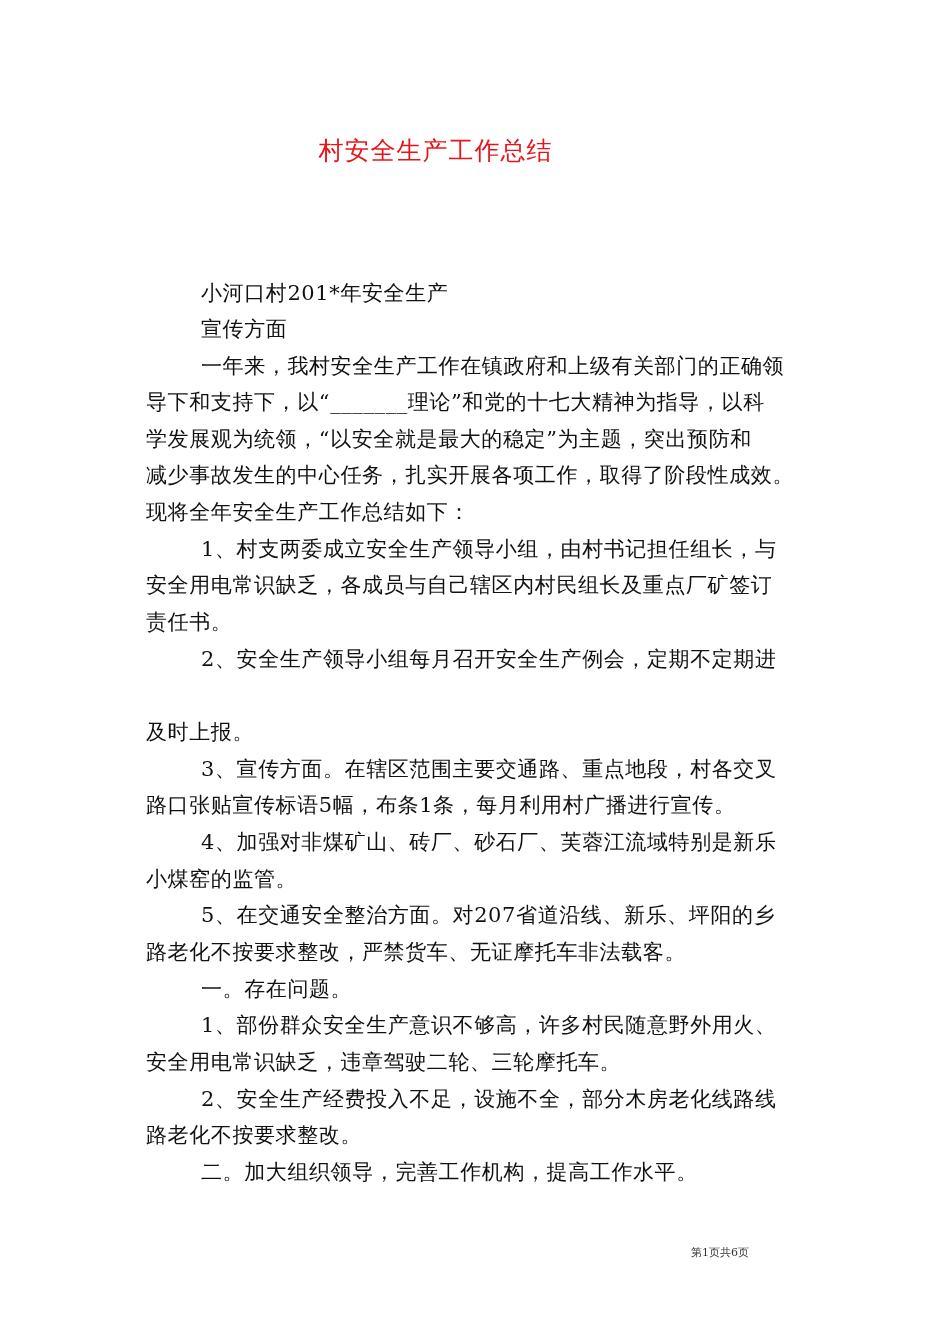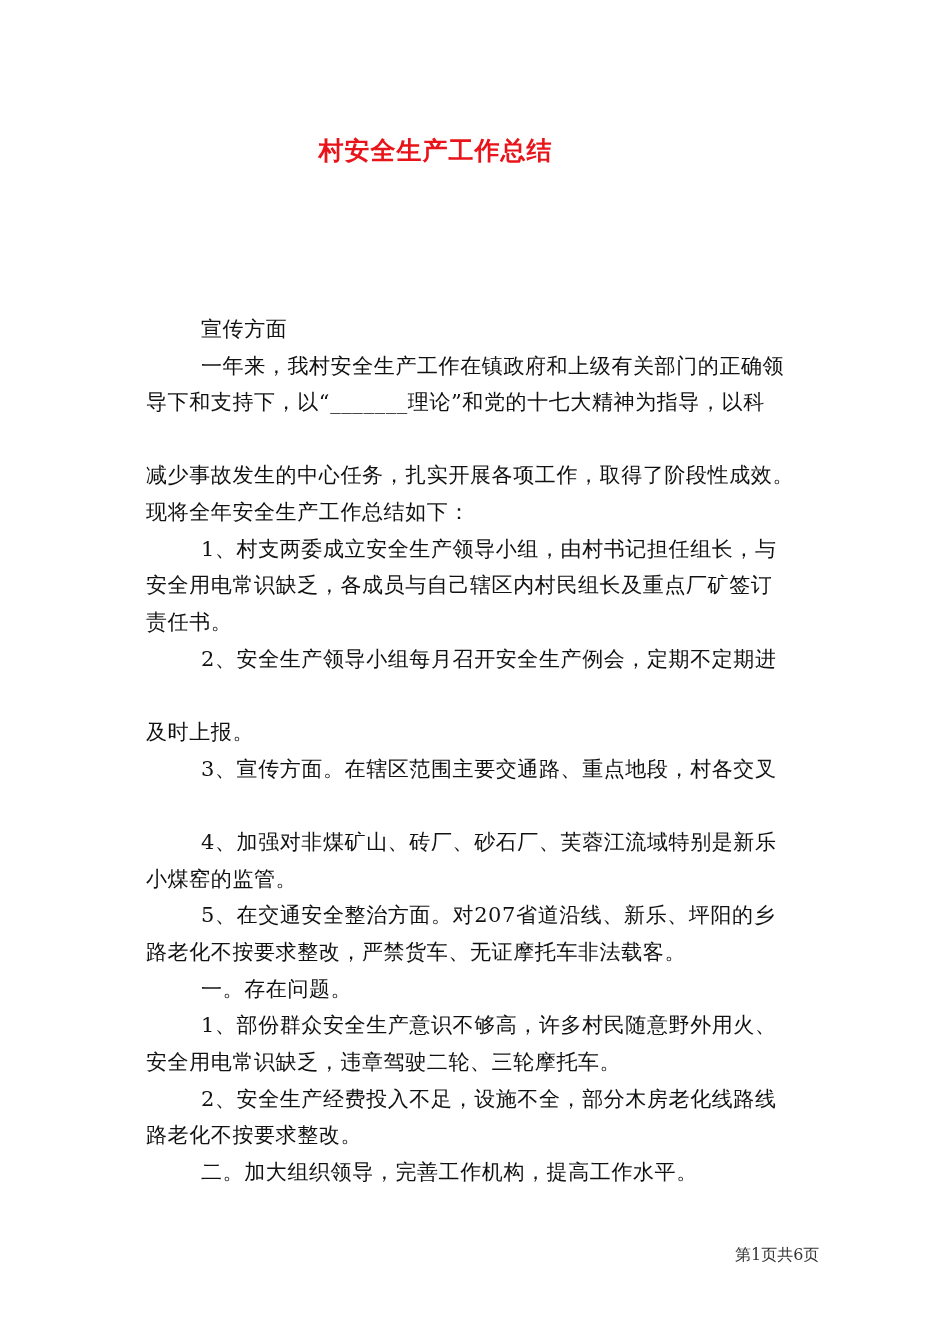--- a/index.html
+++ b/index.html
@@ -1,43 +1,46 @@
 <!DOCTYPE html>
 <html><head>
   <meta charset="utf-8">
   <style>
     html, body { margin: 0; padding: 0; background: #ffffff; }
     body { width: 950px; height: 1344px; position: relative; overflow: hidden;
       font-family: "DejaVu Serif", "Liberation Serif", serif; color: #111; }
     .page { position: absolute; left: 0; top: 0; width: 950px; height: 1344px; background: #fff; }
     .title { position: absolute; left: 0; width: 871px; top: 134px; text-align: center;
-      font-size: 25px; font-weight: bold; color: #e8141a; letter-spacing: 1px;
+      font-size: 25px; font-weight: normal; color: #e8141a; letter-spacing: 1px;
       font-family: "DejaVu Sans", "Liberation Sans", sans-serif; }
     .line { position: absolute; left: 146px; white-space: nowrap; font-size: 21px;
       letter-spacing: 0.6px; line-height: 1; }
     .ind { left: 201px; }
-    .footer { position: absolute; left: 735px; top: 1245px; font-size: 16px; color: #333; }
+    .footer { position: absolute; left: 691px; top: 1245px; font-size: 11px; color: #333; }
   </style>
 </head>
 <body>
 
 <div class="page">
   <div class="title">村安全生产工作总结</div>
 
+  <div class="line ind" style="top:283px">小河口村201*年安全生产</div>
   <div class="line ind" style="top:319px">宣传方面</div>
   <div class="line ind" style="top:356px">一年来，我村安全生产工作在镇政府和上级有关部门的正确领</div>
   <div class="line" style="top:392px">导下和支持下，以“_______理论”和党的十七大精神为指导，以科</div>
+  <div class="line" style="top:429px">学发展观为统领，“以安全就是最大的稳定”为主题，突出预防和</div>
   <div class="line" style="top:502px">现将全年安全生产工作总结如下：</div>
   <div class="line" style="top:465px">减少事故发生的中心任务，扎实开展各项工作，取得了阶段性成效。</div>
   <div class="line ind" style="top:539px">1、村支两委成立安全生产领导小组，由村书记担任组长，与</div>
   <div class="line" style="top:575px">安全用电常识缺乏，各成员与自己辖区内村民组长及重点厂矿签订</div>
   <div class="line" style="top:612px">责任书。</div>
   <div class="line ind" style="top:649px">2、安全生产领导小组每月召开安全生产例会，定期不定期进</div>
   <div class="line" style="top:722px">及时上报。</div>
   <div class="line ind" style="top:759px">3、宣传方面。在辖区范围主要交通路、重点地段，村各交叉</div>
+  <div class="line" style="top:795px">路口张贴宣传标语5幅，布条1条，每月利用村广播进行宣传。</div>
   <div class="line ind" style="top:832px">4、加强对非煤矿山、砖厂、砂石厂、芙蓉江流域特别是新乐</div>
   <div class="line" style="top:869px">小煤窑的监管。</div>
   <div class="line ind" style="top:905px">5、在交通安全整治方面。对207省道沿线、新乐、坪阳的乡</div>
   <div class="line" style="top:942px">路老化不按要求整改，严禁货车、无证摩托车非法载客。</div>
   <div class="line ind" style="top:979px">一。存在问题。</div>
   <div class="line ind" style="top:1015px">1、部份群众安全生产意识不够高，许多村民随意野外用火、</div>
   <div class="line" style="top:1052px">安全用电常识缺乏，违章驾驶二轮、三轮摩托车。</div>
   <div class="line ind" style="top:1089px">2、安全生产经费投入不足，设施不全，部分木房老化线路线</div>
   <div class="line" style="top:1125px">路老化不按要求整改。</div>
   <div class="line ind" style="top:1162px">二。加大组织领导，完善工作机构，提高工作水平。</div>

